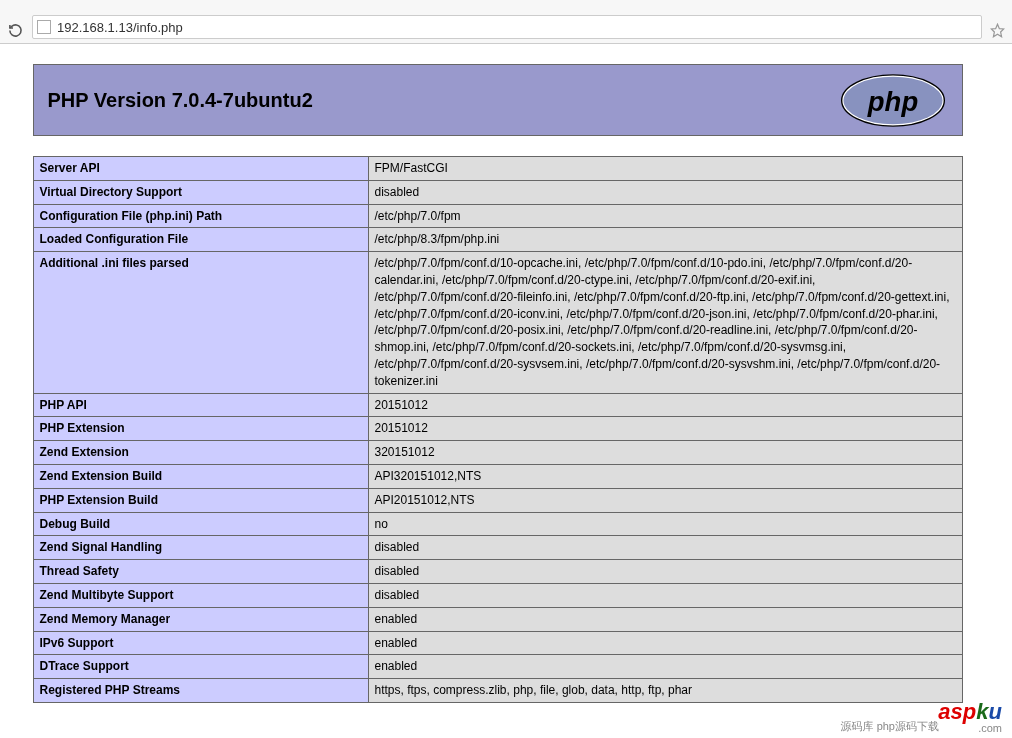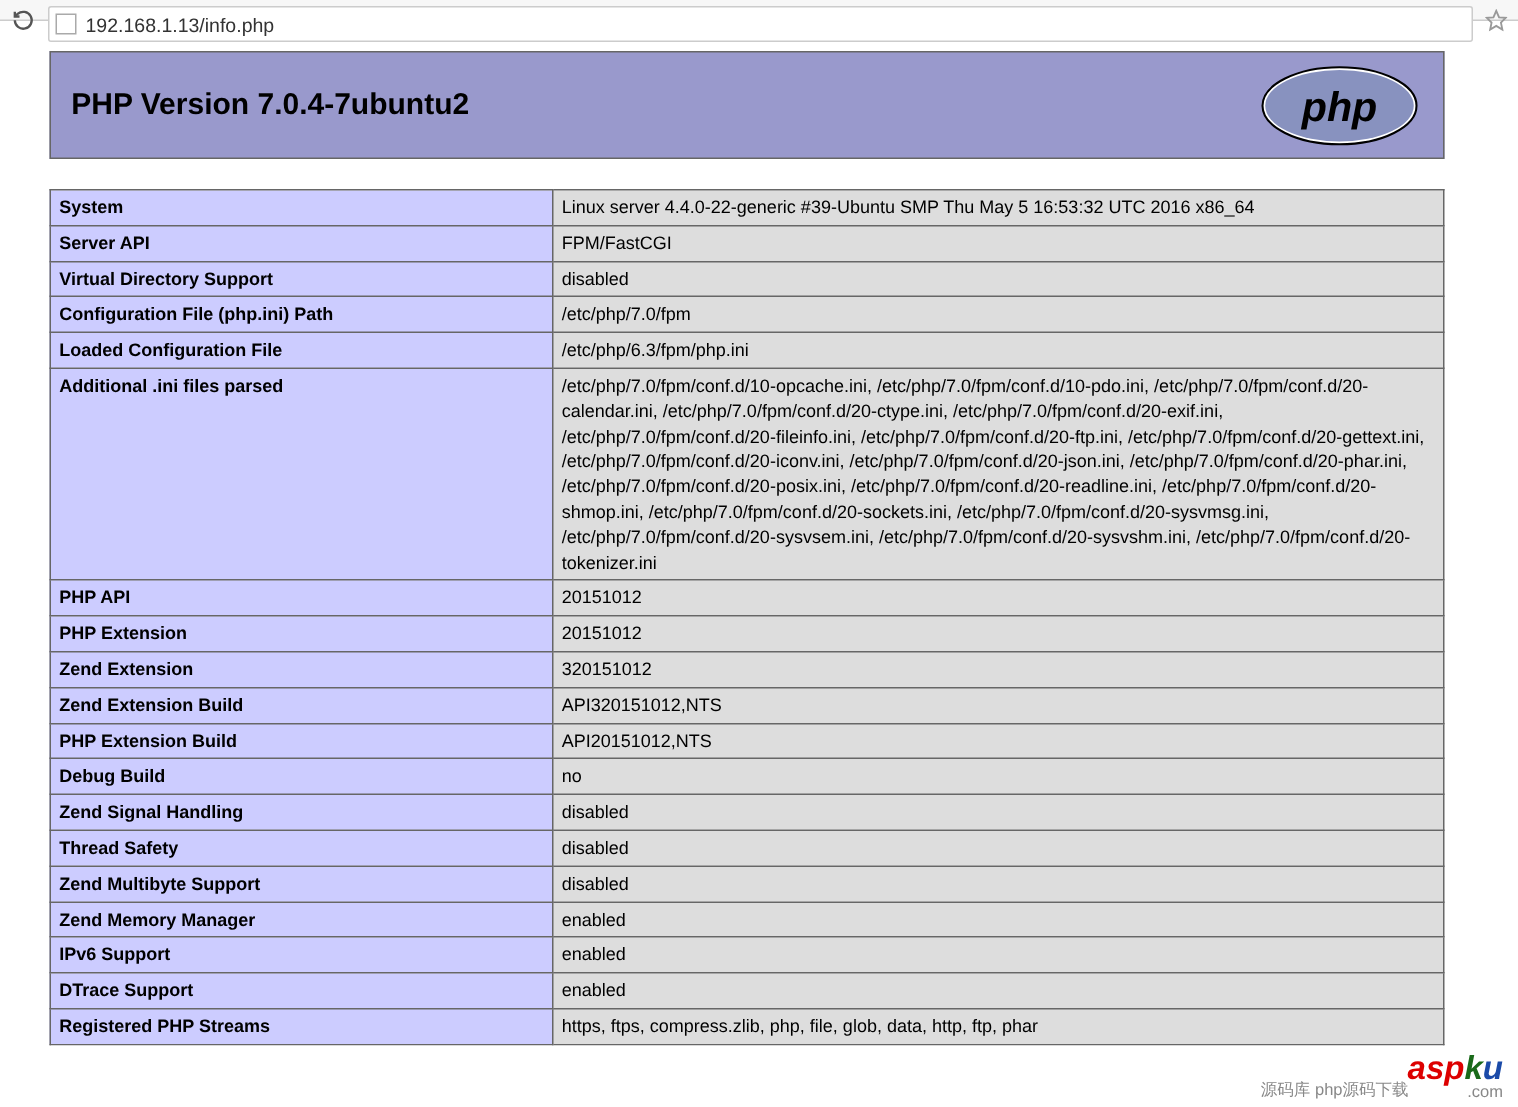--- a/index.html
+++ b/index.html
@@ -1,17 +1,17 @@
 <!DOCTYPE html>
 <html><head>
 <meta charset="utf-8">
 <style>
 * { box-sizing: border-box; margin: 0; padding: 0; }
 body { font-family: Arial, Helvetica, sans-serif; background: #fff; width: 1012px; }
-.browser-bar { display: flex; align-items: flex-start; border-bottom: 1px solid #ccc; padding: 4px 6px; background: #f7f7f7; height: 14px; }
+.browser-bar { display: flex; align-items: flex-end; border-bottom: 1px solid #ccc; padding: 4px 6px; background: #f7f7f7; height: 44px; }
 .reload { width: 18px; height: 18px; display: flex; align-items: center; justify-content: center; cursor: pointer; margin-right: 8px; color: #555; }
 .url-box { flex: 1; display: flex; align-items: center; border: 1px solid #ccc; background: #fff; border-radius: 2px; height: 24px; padding: 0 4px; }
 .url-box .page-icon { width: 14px; height: 14px; margin-right: 6px; display:inline-block; border:1px solid #aaa; background:#fff; }
 .url-box input { border: none; outline: none; flex: 1; font-size: 13px; color: #333; background: transparent; }
 .star { width: 18px; height: 18px; margin-left: 6px; color: #888; cursor: pointer; display:flex; align-items:center; justify-content:center; }
 .page { padding: 20px 23px 0 6px; }
 .php-box { margin: 0 auto; width: 930px; }
 .header { background: #9999cc; border: 1px solid #666; padding: 10px 14px; display: flex; align-items: center; justify-content: space-between; height: 72px; }
 .header h1 { font-size: 20px; font-weight: bold; color: #000; }
 .php-logo { width: 110px; height: 55px; }
@@ -56,38 +56,34 @@
       <svg class="php-logo" viewBox="0 0 120 60">
         <ellipse cx="60" cy="30" rx="56" ry="28" fill="#fff" stroke="#000" stroke-width="1.5"></ellipse>
         <ellipse cx="60" cy="30" rx="54" ry="26" fill="#8892BF"></ellipse>
         <text x="60" y="41" text-anchor="middle" font-family="Arial Black, Arial" font-size="30" font-weight="900" font-style="italic" fill="#000">php</text>
       </svg>
     </div>
 
     <table class="info">
       <tbody id="info-body">
           <tr>
-            <td class="k">System</td>
-            <td class="v">Linux server 4.4.0-22-generic #39-Ubuntu SMP Thu May 5 16:53:32 UTC 2016 x86_64</td>
-          </tr>
-          <tr>
             <td class="k">Server API</td>
             <td class="v">FPM/FastCGI</td>
           </tr>
           <tr>
             <td class="k">Virtual Directory Support</td>
             <td class="v">disabled</td>
           </tr>
           <tr>
             <td class="k">Configuration File (php.ini) Path</td>
             <td class="v">/etc/php/7.0/fpm</td>
           </tr>
           <tr>
             <td class="k">Loaded Configuration File</td>
-            <td class="v">/etc/php/6.3/fpm/php.ini</td>
+            <td class="v">/etc/php/8.3/fpm/php.ini</td>
           </tr>
           <tr>
             <td class="k">Additional .ini files parsed</td>
             <td class="v">/etc/php/7.0/fpm/conf.d/10-opcache.ini, /etc/php/7.0/fpm/conf.d/10-pdo.ini, /etc/php/7.0/fpm/conf.d/20-calendar.ini, /etc/php/7.0/fpm/conf.d/20-ctype.ini, /etc/php/7.0/fpm/conf.d/20-exif.ini, /etc/php/7.0/fpm/conf.d/20-fileinfo.ini, /etc/php/7.0/fpm/conf.d/20-ftp.ini, /etc/php/7.0/fpm/conf.d/20-gettext.ini, /etc/php/7.0/fpm/conf.d/20-iconv.ini, /etc/php/7.0/fpm/conf.d/20-json.ini, /etc/php/7.0/fpm/conf.d/20-phar.ini, /etc/php/7.0/fpm/conf.d/20-posix.ini, /etc/php/7.0/fpm/conf.d/20-readline.ini, /etc/php/7.0/fpm/conf.d/20-shmop.ini, /etc/php/7.0/fpm/conf.d/20-sockets.ini, /etc/php/7.0/fpm/conf.d/20-sysvmsg.ini, /etc/php/7.0/fpm/conf.d/20-sysvsem.ini, /etc/php/7.0/fpm/conf.d/20-sysvshm.ini, /etc/php/7.0/fpm/conf.d/20-tokenizer.ini</td>
           </tr>
           <tr>
             <td class="k">PHP API</td>
             <td class="v">20151012</td>
           </tr>
           <tr>

